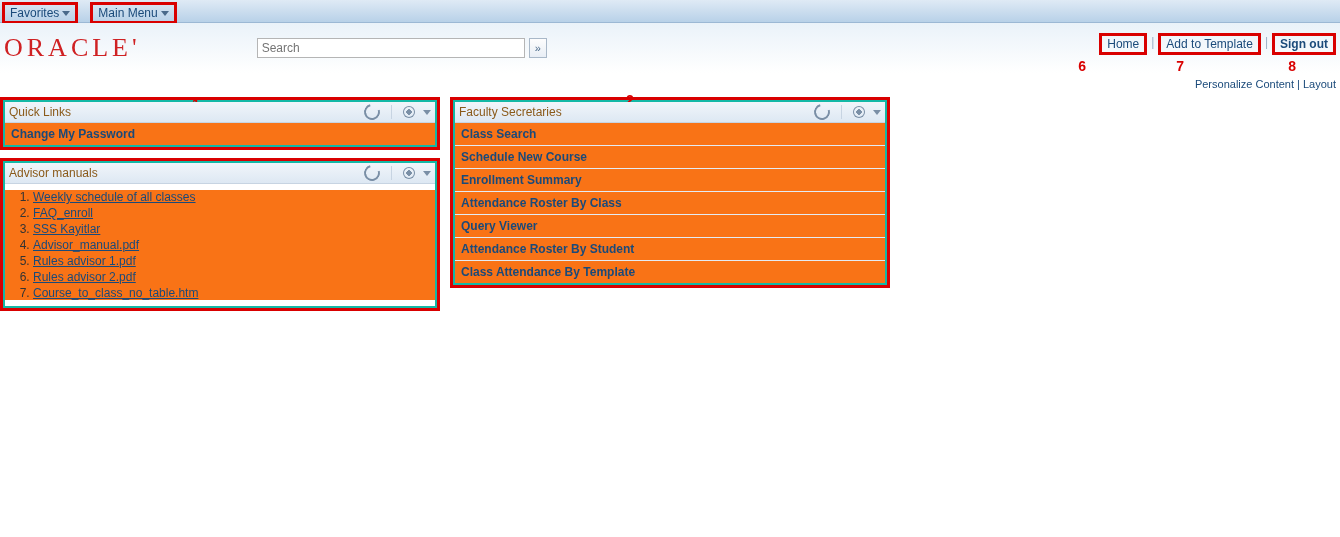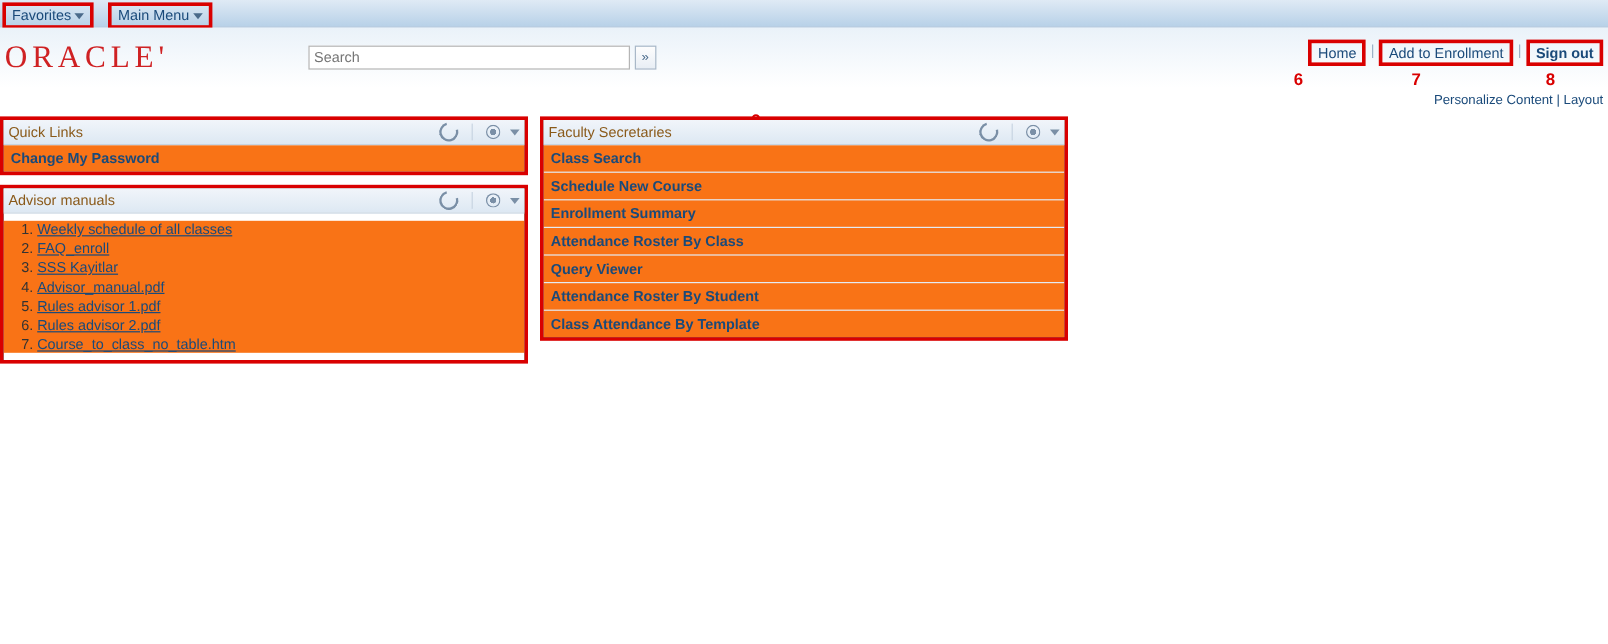--- a/index.html
+++ b/index.html
@@ -14,21 +14,21 @@
 .searchbox{display:flex;align-items:center}
 .searchbox input{width:258px;height:18px;border:1px solid #b5b5b5;padding:0 4px;font-size:12px;color:#000000}
 .searchbox button{width:18px;height:20px;margin-left:4px;border:1px solid #a9b8c8;background:linear-gradient(#fdfdfd,#e8eef5);color:#4a6a8a;font-size:11px;cursor:pointer;padding:0}
 .top-links{position:absolute;right:6px;top:24px;display:flex;align-items:flex-start;gap:0}
 .top-link{color:#1a4a7a;text-decoration:none;cursor:pointer;padding:2px 6px}
 .sep{color:#9ab0c6;margin:0 6px}
 .util{position:absolute;right:4px;top:78px;color:#1a4a7a;font-size:11px}
 .util span.l{cursor:pointer}
 .content{display:flex;padding:0 0 0 2px;margin-top:26px}
 .col{width:436px;margin-right:14px}
-.pagelet{border:1px solid #14b8a6;margin-bottom:12px}
+.pagelet{border:3px solid #14b8a6;margin-bottom:12px}
 .pagelet-hd{height:20px;background:linear-gradient(#f1f5fa,#dde8f3);border-bottom:1px solid #c7d4e2;display:flex;align-items:center;padding:0 4px;color:#8a5a1a;position:relative}
 .pagelet-hd .title{flex:1}
 .hd-icons{display:flex;align-items:center;gap:8px}
 .icon-refresh{width:12px;height:12px;border:2px solid #7a8fa6;border-radius:50%;border-top-color:transparent;transform:rotate(30deg)}
 .icon-gear{width:12px;height:12px;border-radius:50%;background:radial-gradient(circle,#7a8fa6 30%,transparent 31%);box-shadow:0 0 0 1px #7a8fa6 inset;position:relative}
 .icon-arrow{width:0;height:0;border-left:4px solid transparent;border-right:4px solid transparent;border-top:5px solid #7a8fa6}
 .hd-sep{width:1px;height:14px;background:#c7d4e2;margin:0 3px}
 .pagelet-body{background:#f97316}
 .row-link{display:block;padding:4px 6px;border-bottom:1px solid #e4ebf3;color:#1a4a7a;font-weight:bold;font-size:12px;cursor:pointer}
 .row-link:last-child{border-bottom:none}
@@ -59,21 +59,21 @@
     <div class="logo">
       <span>ORACLE</span><span class="dot">'</span>
     </div>
     <div class="searchbox">
       <input type="text" placeholder="Search" style="">
       <button>»</button>
     </div>
     <div class="top-links" style="top:12px">
       <a class="top-link red-box">Home</a>
       <span class="sep">|</span>
-      <a class="top-link red-box">Add to Enrollment</a>
+      <a class="top-link red-box">Add to Template</a>
       <span class="sep">|</span>
       <a class="top-link red-box" style="font-weight:bold">Sign out</a>
     </div>
   </div>
   <span class="annot" style="right:254px;top:58px">6</span>
   <span class="annot" style="right:156px;top:58px">7</span>
   <span class="annot" style="right:44px;top:58px">8</span>
 
   <div class="util">
     <span class="l">Personalize</span>

